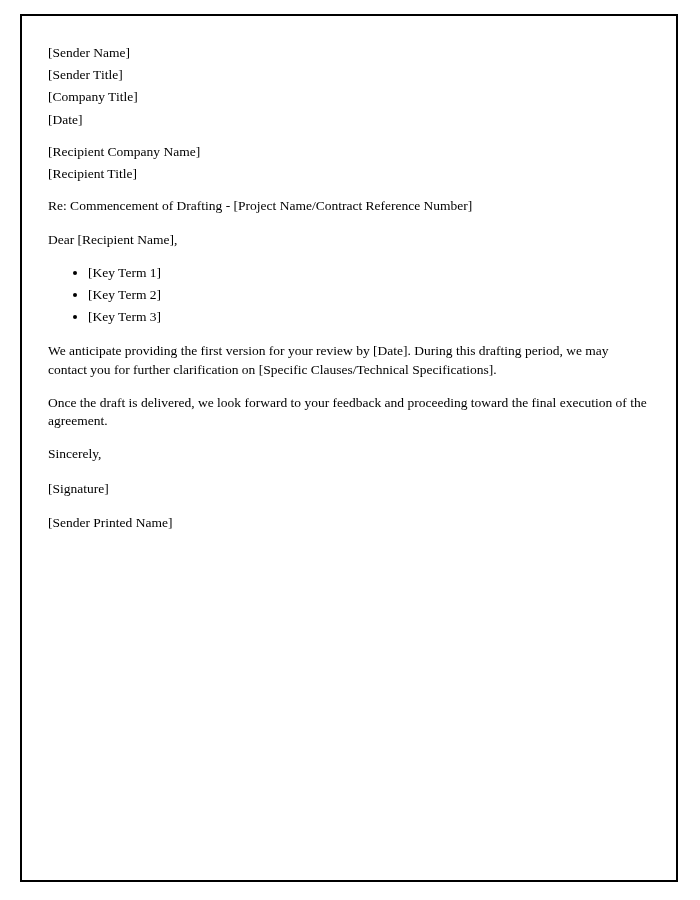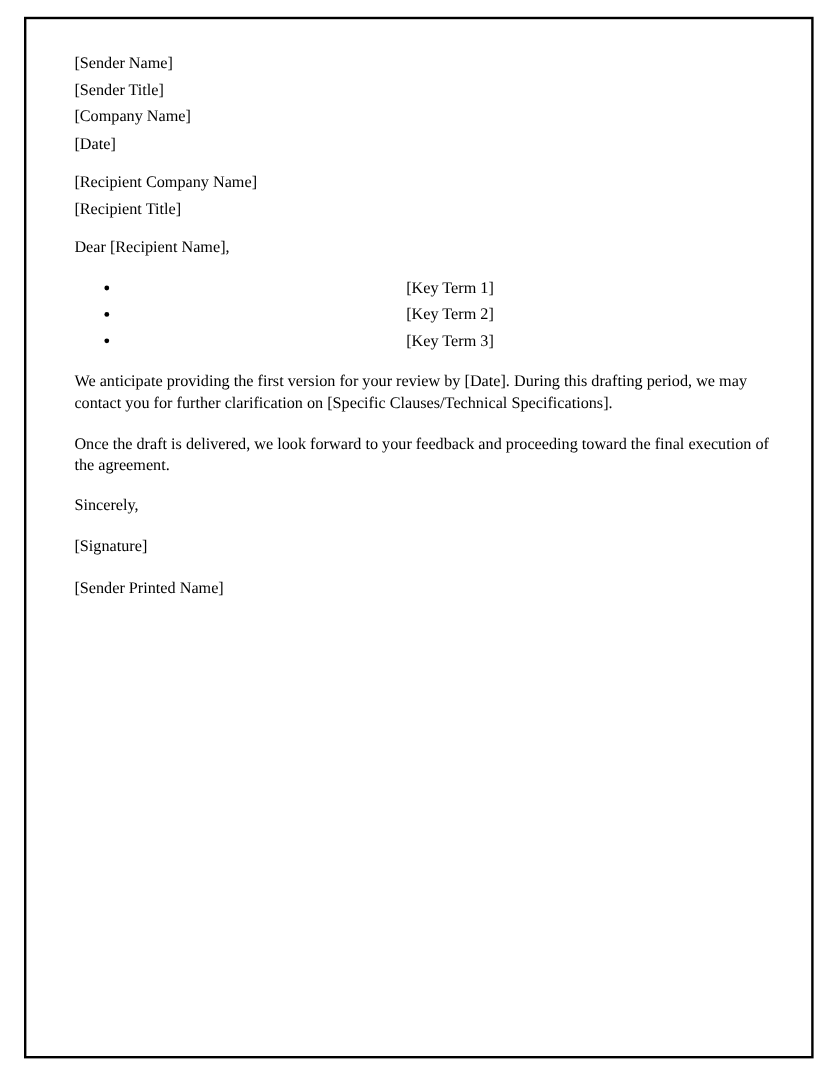--- a/index.html
+++ b/index.html
@@ -12,68 +12,67 @@
   }
   .page {
     position: absolute;
     left: 20px;
     top: 14px;
     width: 658px;
     height: 868px;
     border: 2px solid #000000;
     background: #ffffff;
     box-sizing: border-box;
-    padding-left: 14px;
   }
   .content {
     padding: 28px 28px 0 26px;
     color: #000000;
     font-size: 13.5px;
     line-height: 1.35;
   }
   .block {
     margin: 0 0 14px 0;
   }
   .block div {
     margin: 0 0 4px 0;
   }
   p {
     margin: 0 0 15px 0;
   }
   ul.key-terms {
     margin: 0 0 16px 0;
     padding-left: 40px;
     list-style-type: disc;
-    text-align: center;
   }
   ul.key-terms li {
     margin: 0 0 4px 0;
   }
   .sig-gap {
     margin-bottom: 16px;
   }
 </style>
 </head>
 <body>
 
 <div class="page">
   <div class="content">
 
     <div class="block">
       <div>[Sender Name]</div>
       <div>[Sender Title]</div>
-      <div>[Company Name]</div>
+      <div>[Company Title]</div>
       <div>[Date]</div>
     </div>
 
     <div class="block">
       <div>[Recipient Company Name]</div>
       <div>[Recipient Title]</div>
     </div>
 
+    <p>Re: Commencement of Drafting - [Project Name/Contract Reference Number]</p>
 
     <p>Dear [Recipient Name],</p>
 
 
 
     <ul class="key-terms">
       <li>[Key Term 1]</li>
       <li>[Key Term 2]</li>
       <li>[Key Term 3]</li>
     </ul>

